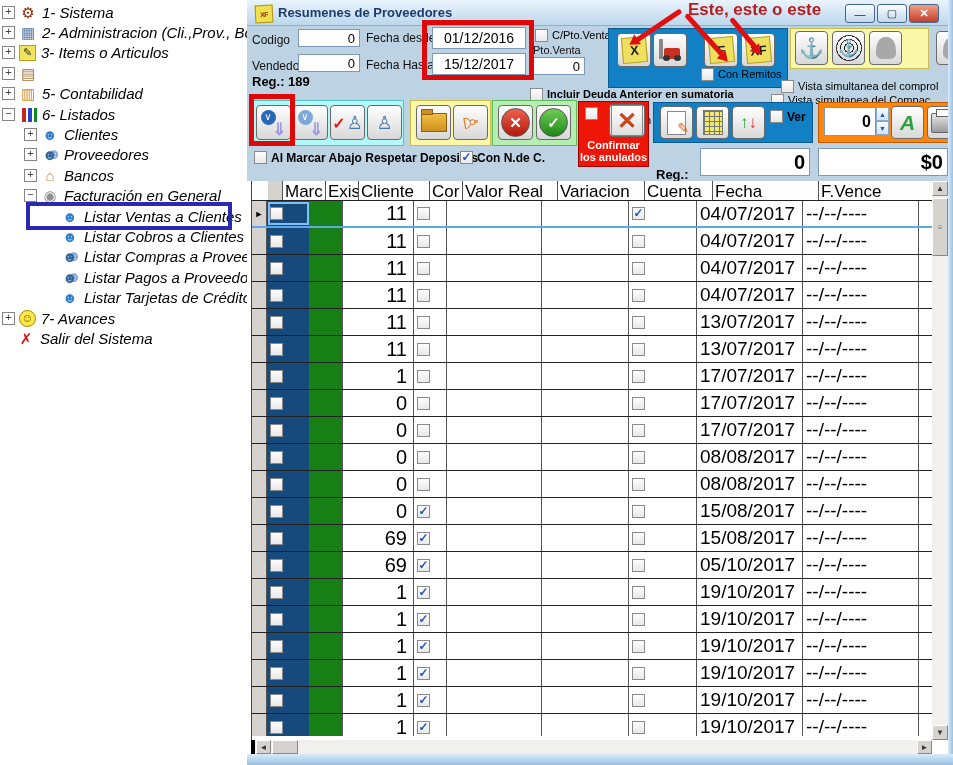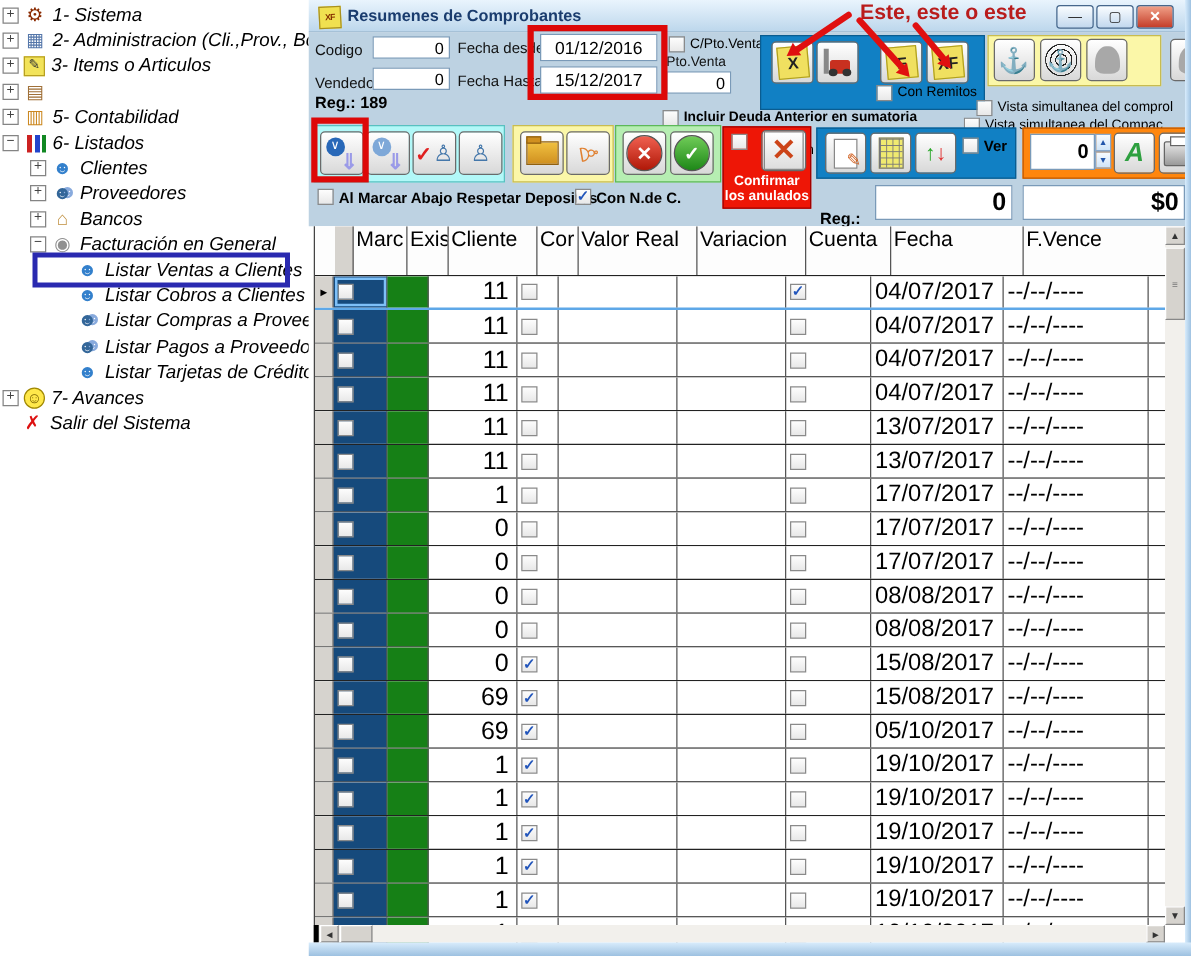--- a/index.html
+++ b/index.html
@@ -69,21 +69,21 @@
   [data-name="updown-icon"]{display:flex;font-weight:bold;font-size:17px;}
   [data-name="updown-icon"]::before{content:"↑";color:#28a828;}
   [data-name="updown-icon"]::after{content:"↓";color:#e03030;}
   [data-name="font-icon"]{font-size:21px;font-weight:bold;font-style:italic;color:#2ea040;}
   [data-name="printer-icon"]{position:relative;width:24px;height:18px;background:linear-gradient(#e8e8e8,#9a9a9a);border:1px solid #666;border-radius:2px;}
   [data-name="printer-icon"]::before{content:"";position:absolute;left:4px;top:-5px;width:14px;height:6px;background:#fff;border:1px solid #666;}
   .spin{position:absolute;width:13px;height:14px;border:1px solid #88a8cc;background:linear-gradient(#f8fbff,#cfe4f8);font-size:7px;color:#2255aa;display:flex;align-items:center;justify-content:center;padding:0;}
 
   
   #grid{position:absolute;left:251px;top:181px;width:681px;height:573px;background:#fff;border-left:1px solid #444;box-sizing:border-box;overflow:hidden;}
-  #ghead{display:flex;height:40px;background:#fdfdfd;border-bottom:1px solid #222;box-sizing:border-box;padding-left:16px;}
+  #ghead{display:flex;height:20px;background:#fdfdfd;border-bottom:1px solid #222;box-sizing:border-box;padding-left:16px;}
   .hcell{box-sizing:border-box;border-right:1px solid #555;font-size:17px;color:#000;padding:1px 0 0 2px;white-space:nowrap;overflow:hidden;flex:none;}
   .hcell:first-child{background:#d6d3ce;}
   #gbody{height:535px;overflow:hidden;}
   .grow{display:flex;height:27px;border-bottom:1px solid #222;background:#fff;box-sizing:border-box;}
   .grow.sel{border-bottom:2px solid #5ea8e8;}
   .cell{box-sizing:border-box;border-right:1px solid #555;display:flex;align-items:center;flex:none;overflow:hidden;}
   .cell.rowsel{background:#d6d3ce;justify-content:center;font-size:9px;color:#000;}
   .cell.marc{background:#164a7c;padding-left:3px;}
   .grow.sel .cell.marc{outline:2px solid #7ec0f8;outline-offset:-3px;}
   .cell.exis{background:#168016;}
@@ -194,21 +194,21 @@
       </div>
       <div class="titem" data-name="tree-item" style="padding-left: 2px;">
         <span class="texp spacer" data-name="expander-spacer"></span>
         <span class="ticon" data-name="exit-icon" style="color: rgb(221, 17, 17);">✗</span>
         <span class="tlabel" data-name="tree-item-label">Salir del Sistema</span>
       </div>
     </div>
 
   <div id="titlebar" data-name="child-window-titlebar">
     <span id="title-icon" data-name="xf-note-icon">XF</span>
-    <span id="title-text" data-name="page-title">Resumenes de Comprobantes</span>
+    <span id="title-text" data-name="page-title">Resumenes de Proveedores</span>
     <button class="wbtn" style="left:598px;" data-name="minimize-button">—</button>
     <button class="wbtn" style="left:630px;" data-name="maximize-button">▢</button>
     <button class="wbtn close" style="left:662px;" data-name="close-button">✕</button>
   </div>
 
   <div id="formarea" data-name="filters-panel"></div>
 
   <span class="flabel" style="left:252px;top:33px;" data-name="codigo-label">Codigo</span>
   <div class="field right" style="left:298px;top:29px;width:62px;height:18px;" data-name="codigo-input">0</div>
   <span class="flabel" style="left:366px;top:31px;" data-name="fecha-desde-label">Fecha desde</span>

